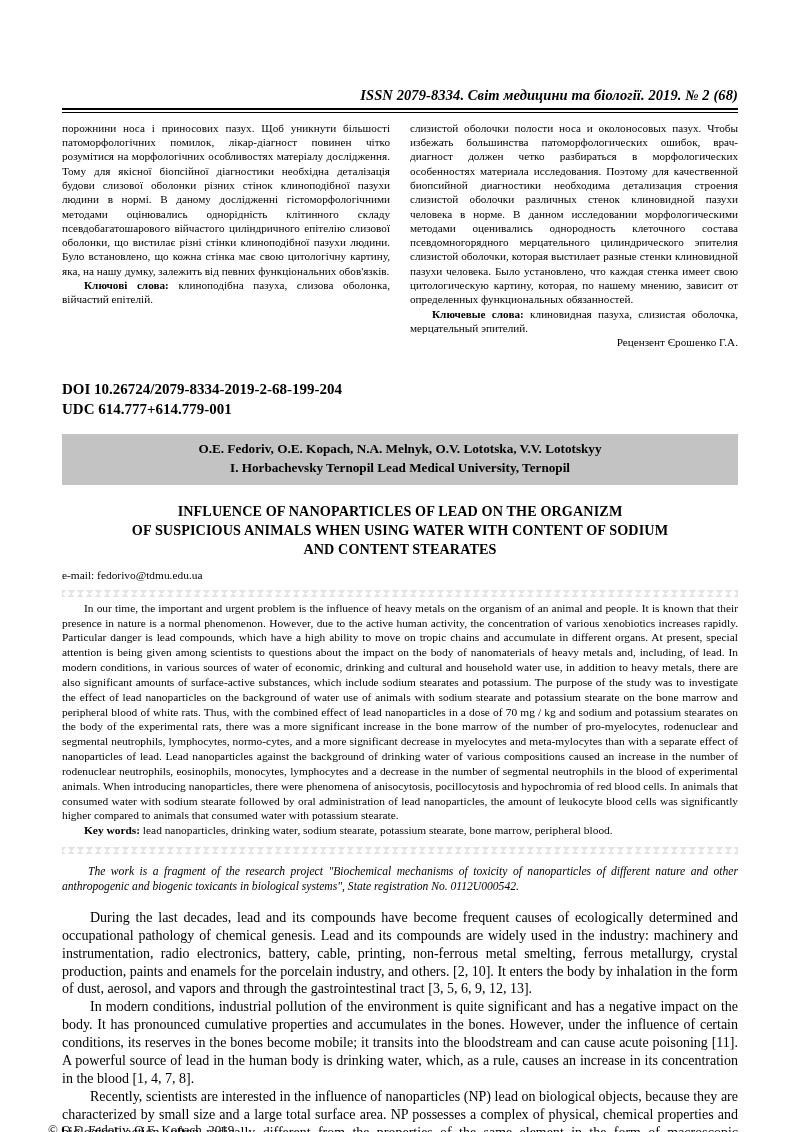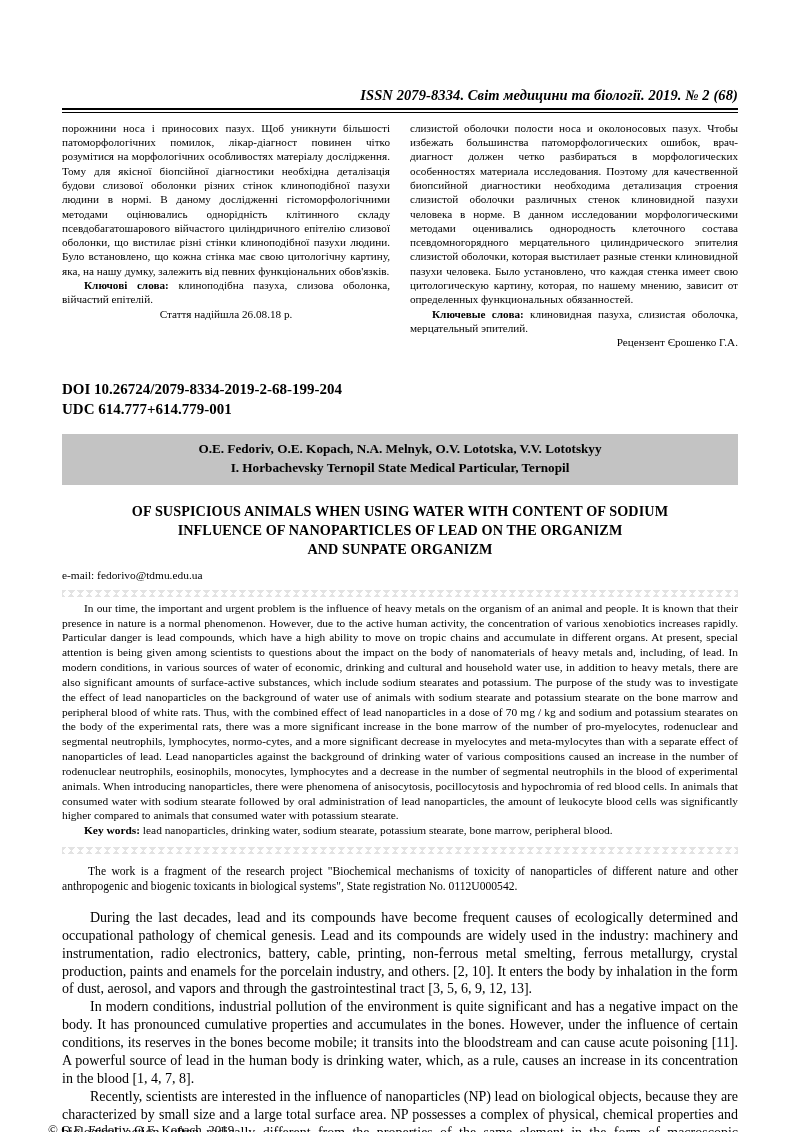--- a/index.html
+++ b/index.html
@@ -124,20 +124,21 @@
   .abstract {
     font-size: 11.4px;
     line-height: 1.3;
     text-align: justify;
   }
   .abstract p { margin: 0; }
 
   
   .note {
     margin-top: 10px;
+    font-style: italic;
     font-size: 11.6px;
     line-height: 1.33;
     text-align: justify;
     text-indent: 26px;
   }
 
   
   .body-text {
     margin-top: 14px;
     font-size: 14px;
@@ -171,45 +172,44 @@
 <div class="page">
 
   <div class="runhead">ISSN 2079-8334. Світ медицини та біології. 2019. № 2 (68)</div>
   <div class="rule-double"></div>
 
   <div class="cols">
 
     <div class="col">
       <p>порожнини носа і приносових пазух. Щоб уникнути більшості патоморфологічних помилок, лікар-діагност повинен чітко розумітися на морфологічних особливостях матеріалу дослідження. Тому для якісної біопсійної діагностики необхідна деталізація будови слизової оболонки різних стінок клиноподібної пазухи людини в нормі. В даному дослідженні гістоморфологічними методами оцінювались однорідність клітинного складу псевдобагатошарового війчастого циліндричного епітелію слизової оболонки, що вистилає різні стінки клиноподібної пазухи людини. Було встановлено, що кожна стінка має свою цитологічну картину, яка, на нашу думку, залежить від певних функціональних обов'язків.</p>
       <p class="indent"><span class="kw-lead">Ключові слова:</span> <span>клиноподібна пазуха, слизова оболонка, війчастий епітелій.</span></p>
-      <p class="center-line">Стаття надійшла 26.08.18 р.</p>
     </div>
 
     <div class="col">
       <p>слизистой оболочки полости носа и околоносовых пазух. Чтобы избежать большинства патоморфологических ошибок, врач-диагност должен четко разбираться в морфологических особенностях материала исследования. Поэтому для качественной биопсийной диагностики необходима детализация строения слизистой оболочки различных стенок клиновидной пазухи человека в норме. В данном исследовании морфологическими методами оценивались однородность клеточного состава псевдомногорядного мерцательного цилиндрического эпителия слизистой оболочки, которая выстилает разные стенки клиновидной пазухи человека. Было установлено, что каждая стенка имеет свою цитологическую картину, которая, по нашему мнению, зависит от определенных функциональных обязанностей.</p>
       <p class="indent"><span class="kw-lead">Ключевые слова:</span> <span>клиновидная пазуха, слизистая оболочка, мерцательный эпителий.</span></p>
       <p class="right-line">Рецензент Єрошенко Г.А.</p>
     </div>
 
   </div>
 
   <div class="doi-block">
     <div>DOI 10.26724/2079-8334-2019-2-68-199-204</div>
     <div>UDC 614.777+614.779-001</div>
   </div>
 
   <div class="authors-band">
     <div>O.E. Fedoriv, O.E. Kopach, N.A. Melnyk, O.V. Lototska, V.V. Lototskyy</div>
-    <div>I. Horbachevsky Ternopil State Medical Particular, Ternopil</div>
+    <div>I. Horbachevsky Ternopil Lead Medical University, Ternopil</div>
   </div>
 
   <div class="title">
+    <div>INFLUENCE OF NANOPARTICLES OF LEAD ON THE ORGANIZM</div>
     <div>OF SUSPICIOUS ANIMALS WHEN USING WATER WITH CONTENT OF SODIUM</div>
-    <div>INFLUENCE OF NANOPARTICLES OF LEAD ON THE ORGANIZM</div>
-    <div>AND SUNPATE ORGANIZM</div>
+    <div>AND CONTENT STEARATES</div>
   </div>
 
   <div class="email">e-mail: fedorivo@tdmu.edu.ua</div>
 
   <div class="zigzag"></div>
 
   <div class="abstract">
     <p class="indent">In our time, the important and urgent problem is the influence of heavy metals on the organism of an animal and people. It is known that their presence in nature is a normal phenomenon. However, due to the active human activity, the concentration of various xenobiotics increases rapidly. Particular danger is lead compounds, which have a high ability to move on tropic chains and accumulate in different organs. At present, special attention is being given among scientists to questions about the impact on the body of nanomaterials of heavy metals and, including, of lead. In modern conditions, in various sources of water of economic, drinking and cultural and household water use, in addition to heavy metals, there are also significant amounts of surface-active substances, which include sodium stearates and potassium. The purpose of the study was to investigate the effect of lead nanoparticles on the background of water use of animals with sodium stearate and potassium stearate on the bone marrow and peripheral blood of white rats. Thus, with the combined effect of lead nanoparticles in a dose of 70 mg / kg and sodium and potassium stearates on the body of the experimental rats, there was a more significant increase in the bone marrow of the number of pro-myelocytes, rodenuclear and segmental neutrophils, lymphocytes, normo-cytes, and a more significant decrease in myelocytes and meta-mylocytes than with a separate effect of nanoparticles of lead. Lead nanoparticles against the background of drinking water of various compositions caused an increase in the number of rodenuclear neutrophils, eosinophils, monocytes, lymphocytes and a decrease in the number of segmental neutrophils in the blood of experimental animals. When introducing nanoparticles, there were phenomena of anisocytosis, pocillocytosis and hypochromia of red blood cells. In animals that consumed water with sodium stearate followed by oral administration of lead nanoparticles, the amount of leukocyte blood cells was significantly higher compared to animals that consumed water with potassium stearate.</p>
     <p class="indent"><span class="kw-lead">Key words:</span> <span>lead nanoparticles, drinking water, sodium stearate, potassium stearate, bone marrow, peripheral blood.</span></p>
   </div>

